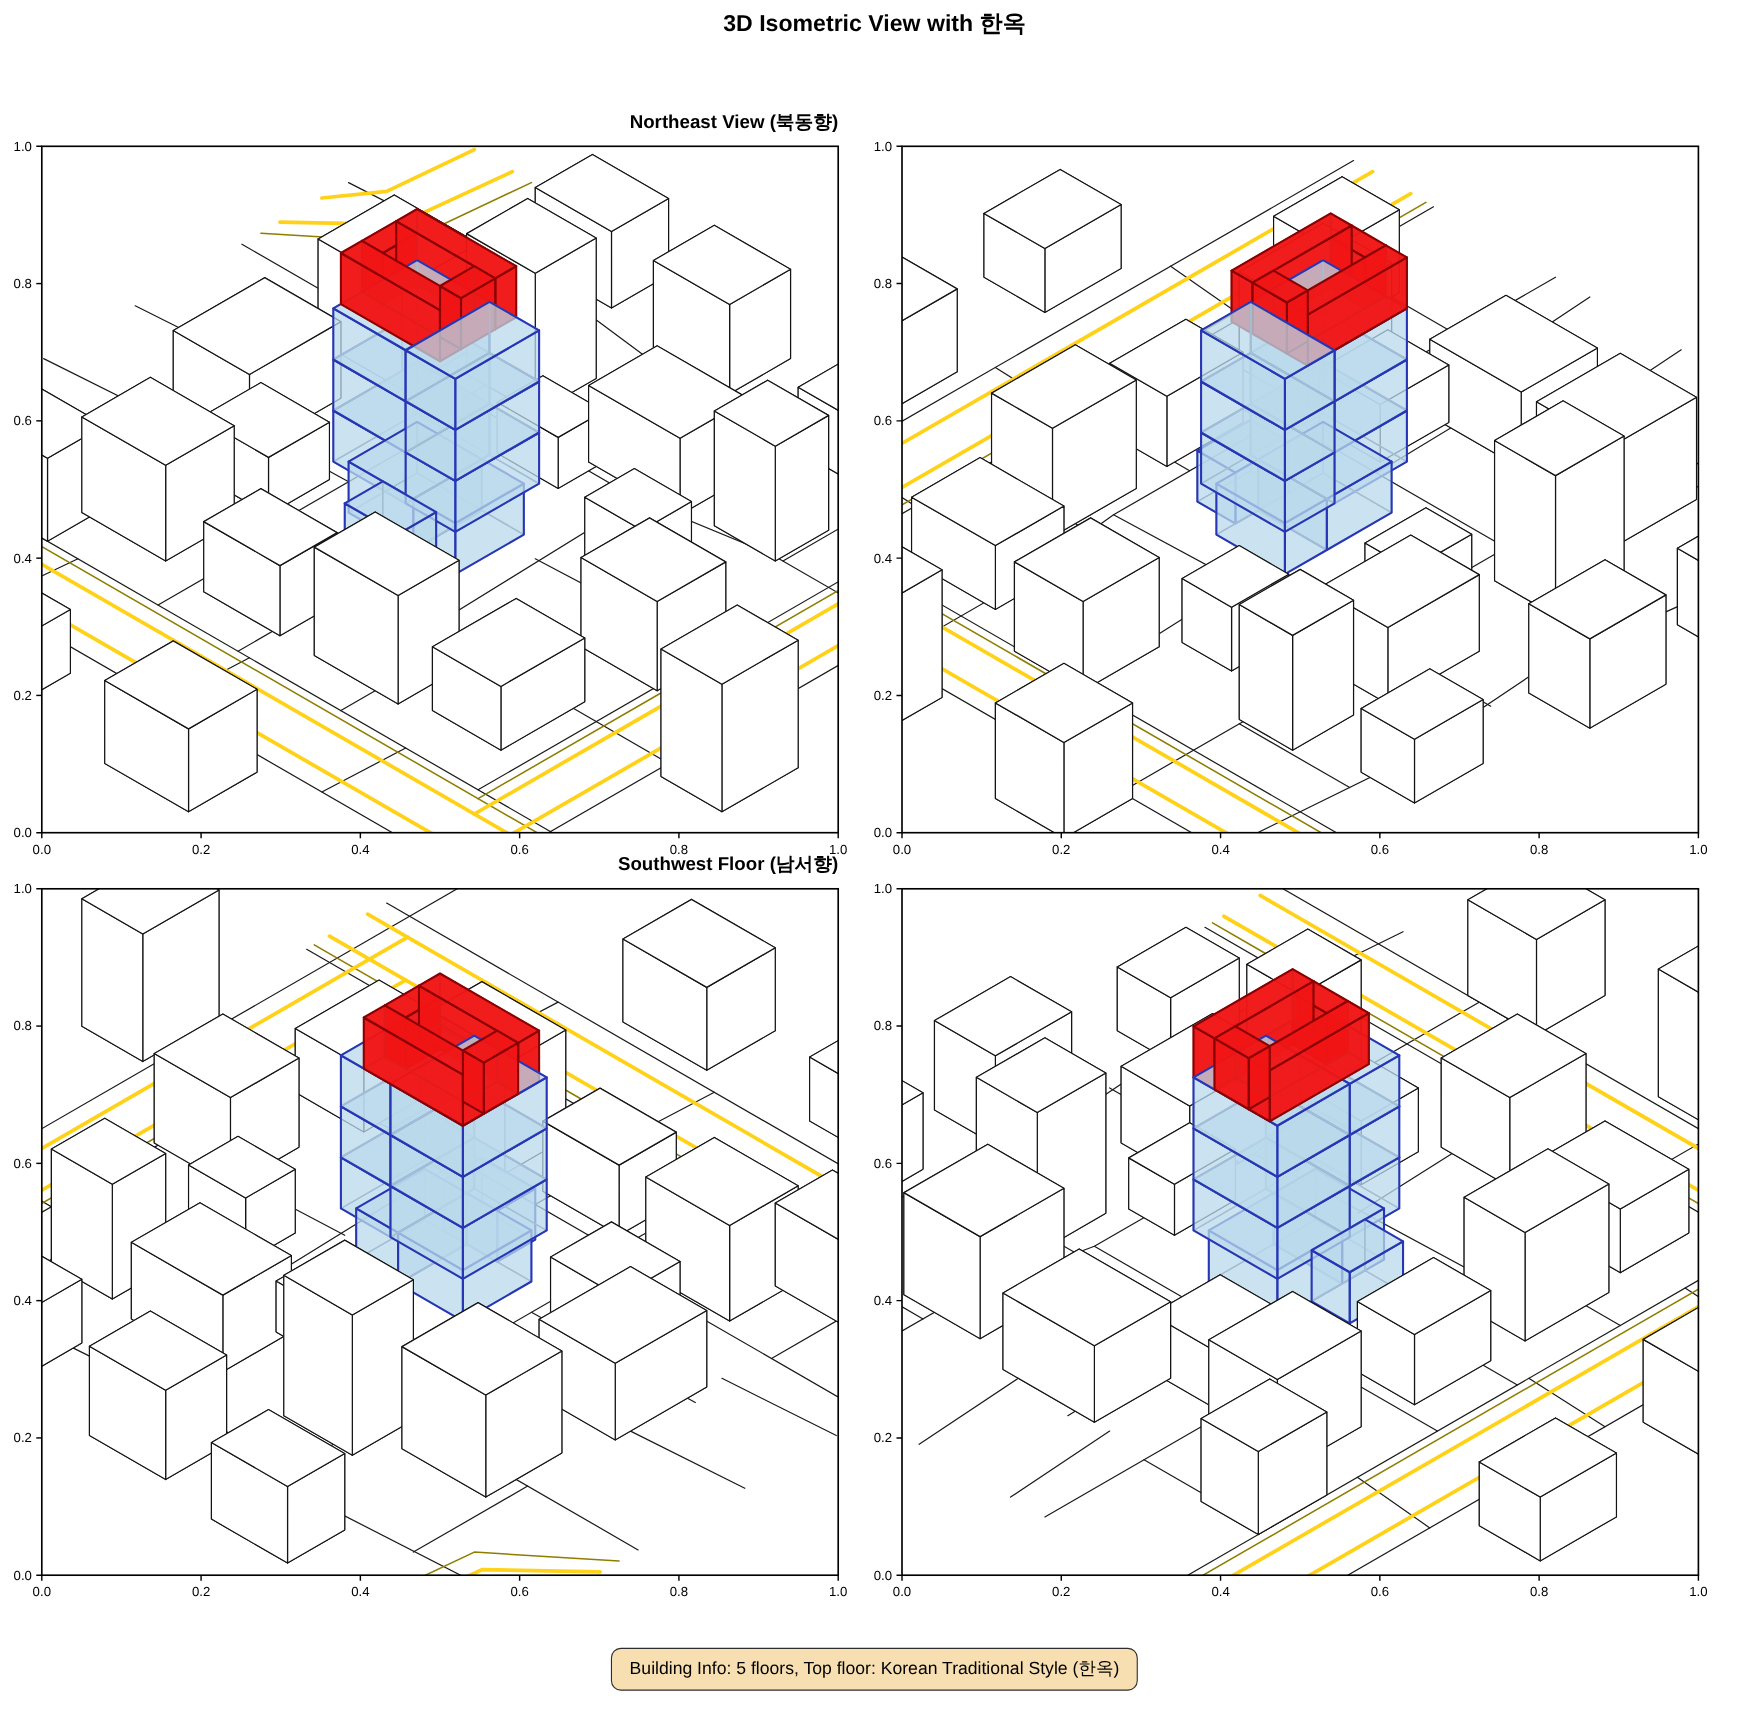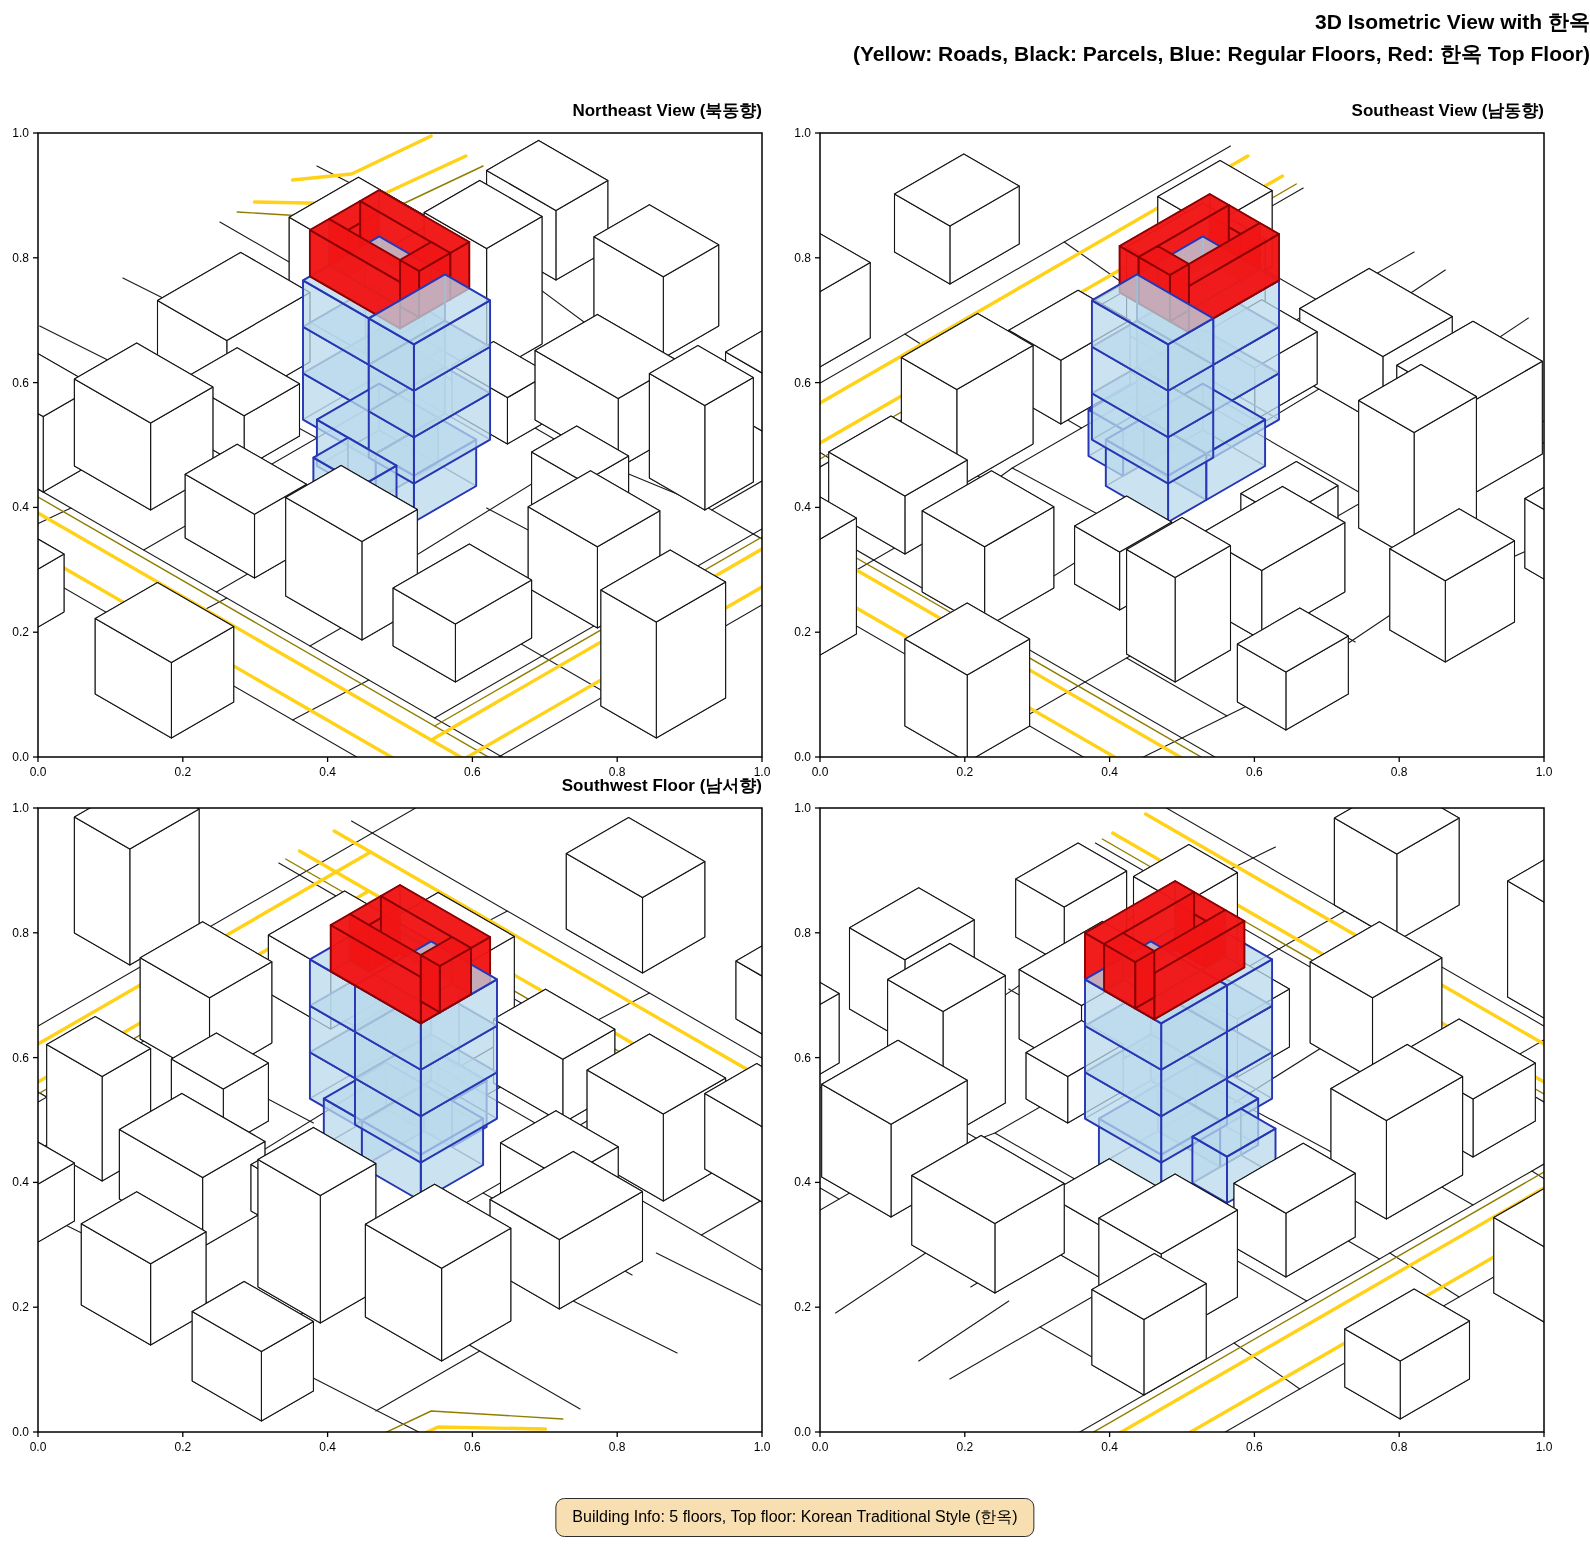--- a/index.html
+++ b/index.html
@@ -1,35 +1,34 @@
 <!DOCTYPE html>
 <html><head>
 <meta charset="utf-8">
 <style>
   html,body{margin:0;padding:0;background:#ffffff;}
   body{width:1590px;height:1560px;position:relative;font-family:"Liberation Sans",sans-serif;color:#000;}
   .fig{position:absolute;inset:0;background:#fff;overflow:hidden;}
-  .fig-title{position:absolute;top:6px;left:0;width:100%;text-align:right;font-weight:bold;
+  .fig-title{position:absolute;top:6px;left:0;width:100%;text-align:center;font-weight:bold;
              font-size:21px;line-height:1.5;}
   .subplot{position:absolute;width:792px;height:700px;}
   .sp-title{position:absolute;top:0;left:56px;width:724px;text-align:right;font-weight:bold;font-size:17px;}
   .sp-svg{position:absolute;top:26px;left:0;}
   .info-box{position:absolute;top:1498px;left:795px;transform:translateX(-50%);
             background:#F7DFB2;border:1.6px solid #2E2E2E;border-radius:9px;
             padding:8px 16px;font-size:16px;white-space:nowrap;}
   svg text.tick{font-family:"Liberation Sans",sans-serif;font-size:12px;fill:#000;}
 </style>
 </head>
 <body>
 
 <div class="fig">
 
   <div class="fig-title">
     <div>3D Isometric View with 한옥</div>
-    <div>(Yellow: Roads, Black: Parcels, Blue: Regular Floors, Red: 한옥 Top Floor)</div>
   </div>
 
   <div class="subplot" style="left:-18px;top:99px;">
     <div class="sp-title">Northeast View (북동향)</div>
     <svg class="sp-svg" width="792" height="668" viewBox="0 0 792 668">
         <defs>
           <clipPath id="ax-clip-0">
             <rect x="56" y="8" width="724" height="624"></rect>
           </clipPath>
         </defs>
@@ -294,21 +293,20 @@
         <line x1="51" y1="257.6" x2="56" y2="257.6" stroke="#000000" stroke-width="1.3"></line>
         <text x="47" y="261.6" text-anchor="end" class="tick">0.6</text>
         <line x1="51" y1="132.79999999999995" x2="56" y2="132.79999999999995" stroke="#000000" stroke-width="1.3"></line>
         <text x="47" y="136.79999999999995" text-anchor="end" class="tick">0.8</text>
         <line x1="51" y1="8" x2="56" y2="8" stroke="#000000" stroke-width="1.3"></line>
         <text x="47" y="12" text-anchor="end" class="tick">1.0</text>
       </svg>
   </div>
 
   <div class="subplot" style="left:764px;top:99px;">
-    <div class="sp-title">Southeast View (남동향)</div>
     <svg class="sp-svg" width="792" height="668" viewBox="0 0 792 668">
         <defs>
           <clipPath id="ax-clip-1">
             <rect x="56" y="8" width="724" height="624"></rect>
           </clipPath>
         </defs>
         <g clip-path="url(#ax-clip-1)">
           <path d="M861.4 249.0 L722.8 329.0 L605.1 373.0 L459.6 457.0 L373.0 527.0 L234.4 607.0" fill="none" stroke="#1A1A1A" stroke-width="1.1" stroke-linejoin="round" stroke-linecap="round"></path>
           <path d="M650.1 127.0 L494.2 217.0 L400.7 255.0 L248.3 343.0 L161.7 405.0 L23.1 485.0" fill="none" stroke="#1A1A1A" stroke-width="1.1" stroke-linejoin="round" stroke-linecap="round"></path>
           <path d="M605.1 373.0 L400.7 255.0" fill="none" stroke="#1A1A1A" stroke-width="1.1" stroke-linejoin="round" stroke-linecap="round"></path>

